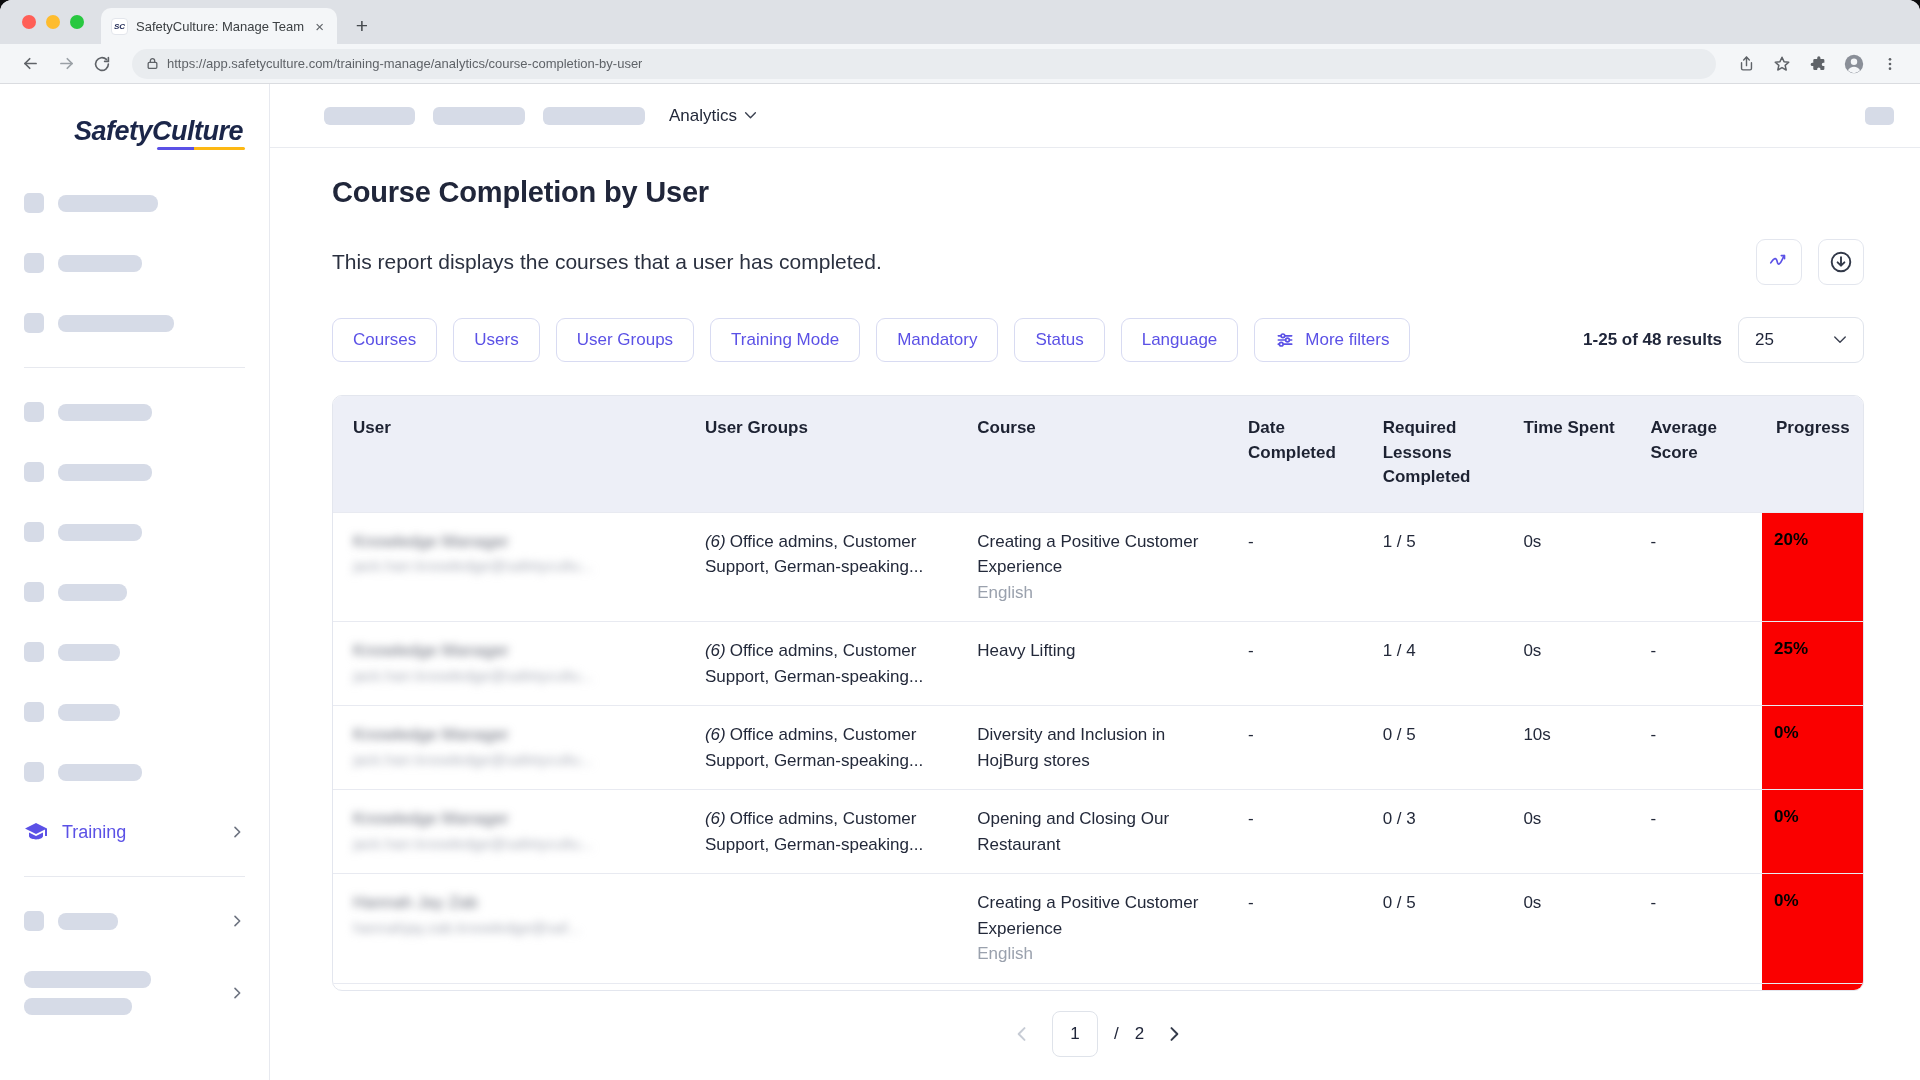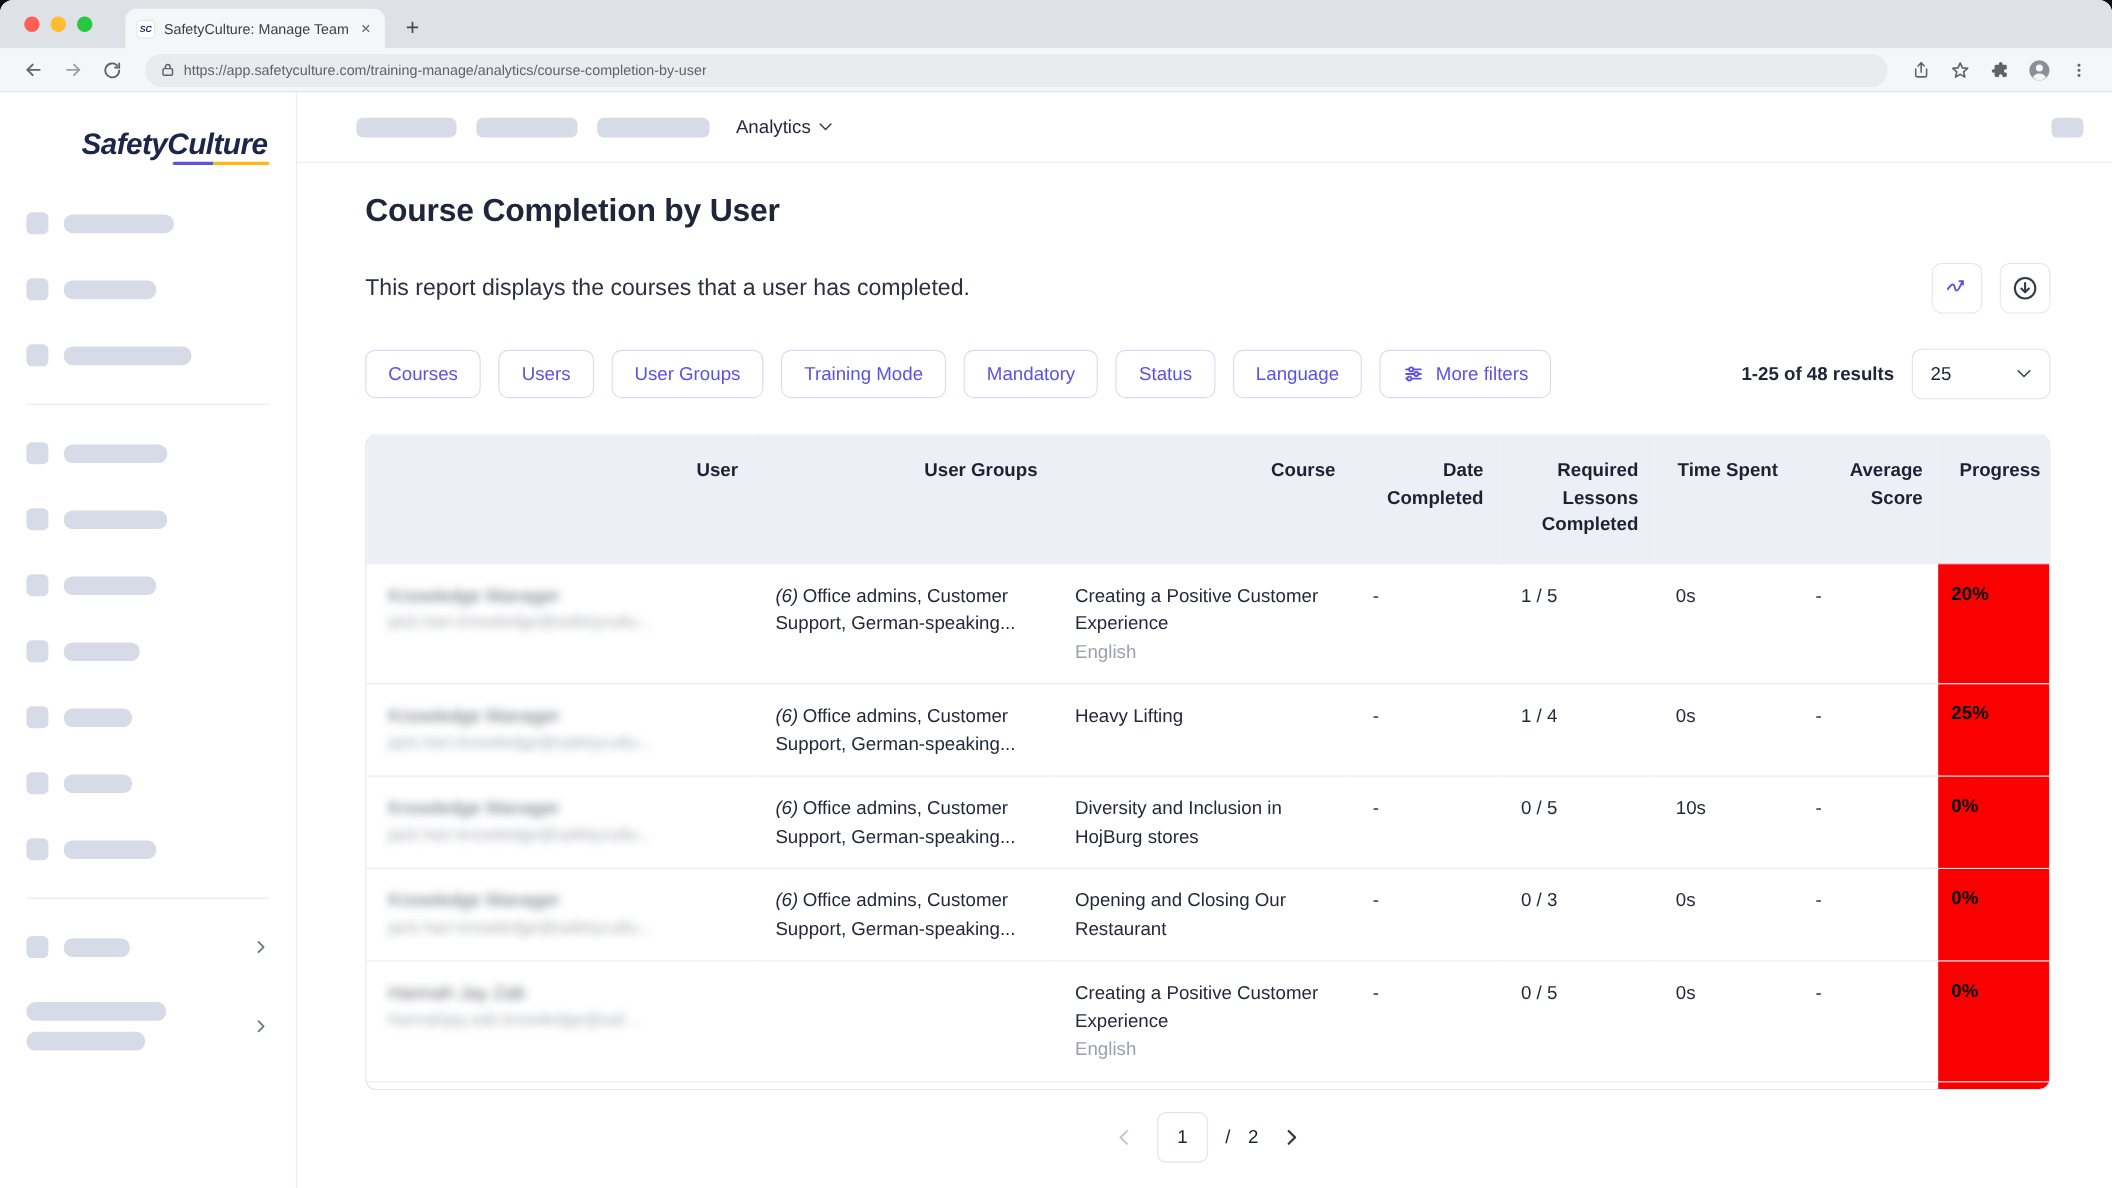--- a/index.html
+++ b/index.html
@@ -6,21 +6,21 @@
   html,body { width:1920px; height:1080px; overflow:hidden; background:#0c0c0e;
               font-family:"Liberation Sans", sans-serif; }
   .window { width:1920px; height:1080px; border-radius:12px 12px 0 0; overflow:hidden;
             background:#fff; display:flex; flex-direction:column; }
 
   
   .tabstrip { height:44px; background:#dee1e6; display:flex; align-items:flex-end; flex:0 0 auto; }
   .traffic { display:flex; align-items:center; gap:10px; padding:0 0 0 22px; height:44px; }
   .light { width:14px; height:14px; border-radius:50%; }
   .light.red { background:#ff5f57; } .light.yellow { background:#febc2e; } .light.green { background:#28c840; }
-  .tab { margin-left:30px; width:236px; height:36px; background:#f4f6f8; border-radius:10px 10px 0 0;
+  .tab { margin-left:17px; width:236px; height:36px; background:#f4f6f8; border-radius:10px 10px 0 0;
          display:flex; align-items:center; gap:8px; padding:0 10px; cursor:pointer; }
   .favicon { width:17px; height:17px; border-radius:4px; background:#fff; border:1px solid #e3e6ec;
              display:flex; align-items:center; justify-content:center;
              font-size:8px; font-weight:bold; font-style:italic; color:#1c2653; flex:0 0 auto; }
   .tab-title { font-size:13px; color:#3c4043; white-space:nowrap; overflow:hidden; flex:1 1 auto; }
   .tab-close { font-size:15px; color:#5f6368; padding:0 3px; cursor:pointer; }
   .newtab { width:30px; height:30px; margin:0 0 3px 10px; border-radius:50%; display:flex;
             align-items:center; justify-content:center; font-size:21px; color:#45494e; cursor:pointer; }
   .toolbar { height:40px; background:#f4f6f8; border-bottom:1px solid #dadce0;
              display:flex; align-items:center; padding:0 14px; gap:4px; flex:0 0 auto; }
@@ -71,21 +71,21 @@
           font-size:17px; font-family:inherit; padding:11px 20px; cursor:pointer; white-space:nowrap; }
   .more-filters { display:flex; align-items:center; gap:10px; }
   .results { margin-left:auto; font-size:17px; font-weight:600; color:#20263a; white-space:nowrap; }
   .pagesize { width:126px; height:46px; flex:0 0 auto; border:1px solid #e0e4ec; border-radius:9px;
               background:#fff; display:flex; align-items:center; justify-content:space-between;
               padding:0 16px; font-size:17px; color:#20263a; cursor:pointer; }
 
   .table-wrap { margin-top:32px; border:1px solid #e3e6ee; border-radius:10px; height:596px;
                 overflow:hidden; flex:0 0 auto; }
   table { width:100%; border-collapse:collapse; table-layout:fixed; }
-  th { background:#edeff7; text-align:right; vertical-align:top; padding:20px 14px 22px 20px;
+  th { background:#edeff7; text-align:left; vertical-align:top; padding:20px 14px 22px 20px;
        font-size:17px; font-weight:700; color:#1d2232; line-height:1.45; }
   th.progress-th { padding-left:14px; padding-right:8px; }
   td { vertical-align:top; padding:16px 14px 16px 20px; font-size:17px; color:#23293a;
        border-top:1px solid #e8eaf1; line-height:1.5; }
   td.progress { background:var(--red); color:#000000; font-weight:700; padding:14px 12px; }
   .blur-name { color:#6b6f7c; filter:blur(4px); white-space:nowrap; overflow:hidden; }
   .blur-email { color:#a9adb8; filter:blur(4px); font-size:15.5px; white-space:nowrap; overflow:hidden; }
   .groups-count { font-style:italic; margin-right:4px; }
   .course-lang { color:#9aa1ad; }
 
@@ -218,20 +218,32 @@
         </div>
         <div class="nav-item">
           <span class="ph-icon"></span>
             <span class="ph-bar" style="width:62px"></span>
         </div>
         <div class="nav-item">
           <span class="ph-icon"></span>
             <span class="ph-bar" style="width:84px"></span>
         </div>
 
+        <div class="nav-item">
+          <svg width="24" height="24" viewBox="0 0 24 24" style="fill:var(--accent)">
+              <path d="M12 3 1 8.5l11 5.5 9-4.5V16h2V8.5L12 3z"></path>
+              <path d="M5 12.6V16c0 1.9 3.1 3.4 7 3.4s7-1.5 7-3.4v-3.4l-7 3.5-7-3.5z"></path>
+            </svg>
+          <span class="training-label">Training</span>
+          <span class="chev-right">
+            <svg width="16" height="16" viewBox="0 0 24 24" fill="none" stroke="#6d7380" stroke-width="2.4" stroke-linecap="round" stroke-linejoin="round">
+                <path d="M9 5l7 7-7 7"></path>
+              </svg>
+          </span>
+        </div>
       </nav>
 
       <div class="divider"></div>
 
       <nav class="nav">
         <div class="nav-item">
           <span class="ph-icon"></span>
             <span class="ph-bar" style="width:60px"></span>
           <span class="chev-right">
             <svg width="16" height="16" viewBox="0 0 24 24" fill="none" stroke="#6d7380" stroke-width="2.4" stroke-linecap="round" stroke-linejoin="round">

